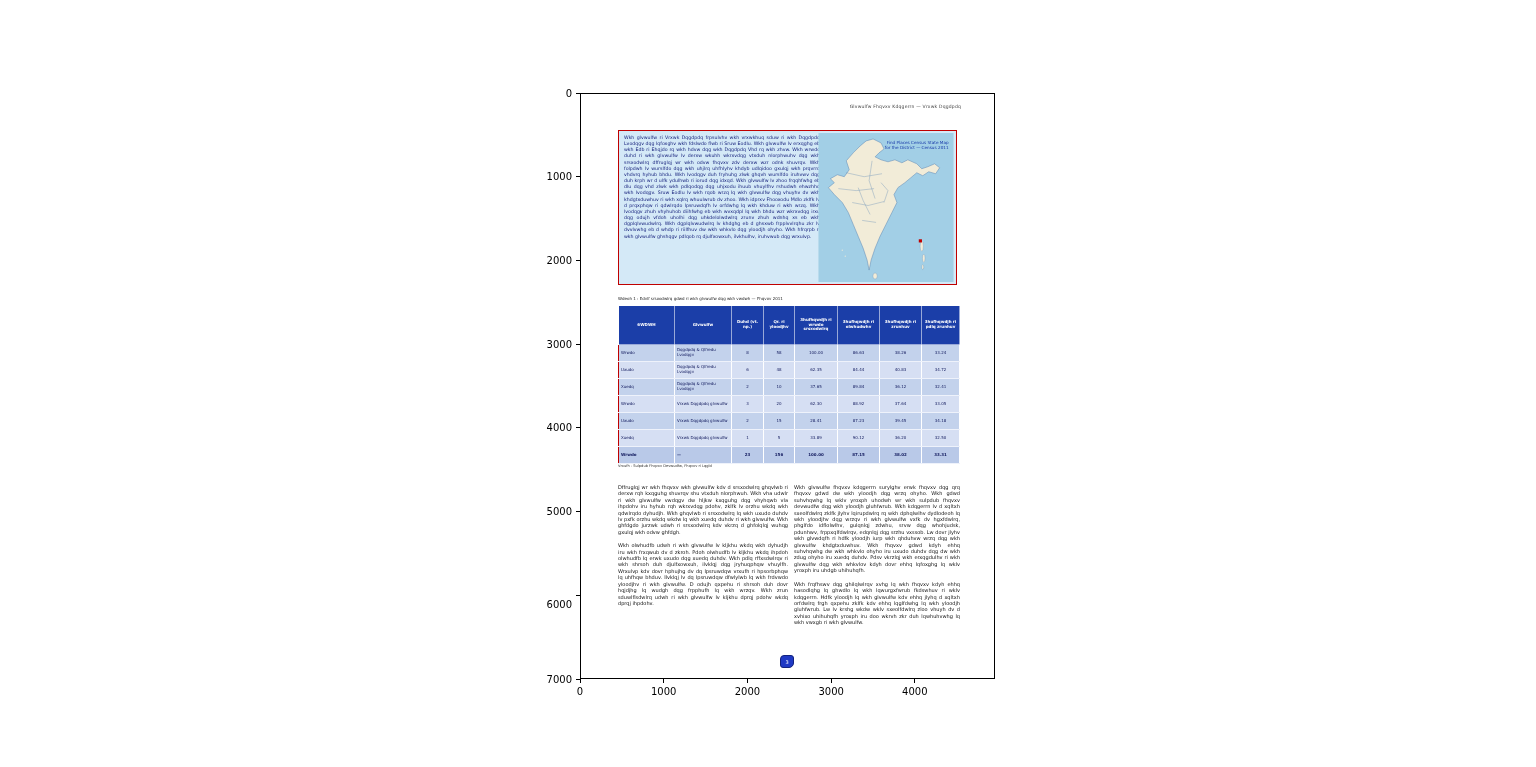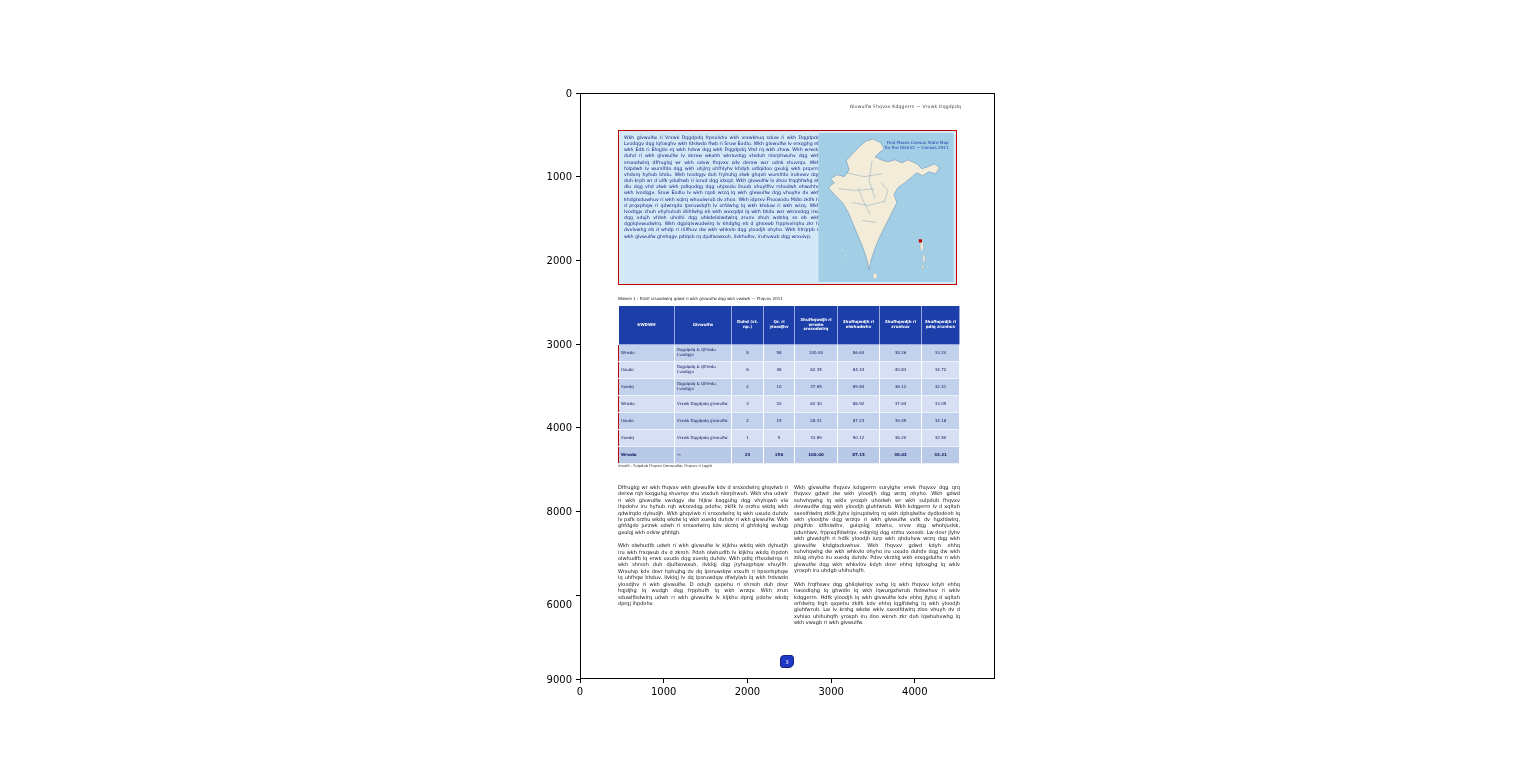--- a/index.html
+++ b/index.html
@@ -61,25 +61,25 @@
       <div class="tick-label ytick-label" style="left: 524px; top: 87.5px;">0</div>
       <div class="tick-mark" style="left: 576px; top: 176.214px; width: 4px; height: 1px;"></div>
       <div class="tick-label ytick-label" style="left: 524px; top: 171.214px;">1000</div>
       <div class="tick-mark" style="left: 576px; top: 259.929px; width: 4px; height: 1px;"></div>
       <div class="tick-label ytick-label" style="left: 524px; top: 254.929px;">2000</div>
       <div class="tick-mark" style="left: 576px; top: 343.643px; width: 4px; height: 1px;"></div>
       <div class="tick-label ytick-label" style="left: 524px; top: 338.643px;">3000</div>
       <div class="tick-mark" style="left: 576px; top: 427.357px; width: 4px; height: 1px;"></div>
       <div class="tick-label ytick-label" style="left: 524px; top: 422.357px;">4000</div>
       <div class="tick-mark" style="left: 576px; top: 511.071px; width: 4px; height: 1px;"></div>
-      <div class="tick-label ytick-label" style="left: 524px; top: 506.071px;">8000</div>
+      <div class="tick-label ytick-label" style="left: 524px; top: 506.071px;">5000</div>
       <div class="tick-mark" style="left: 576px; top: 594.786px; width: 4px; height: 1px;"></div>
       <div class="tick-label ytick-label" style="left: 524px; top: 599px;">6000</div>
       <div class="tick-mark" style="left: 576px; top: 678.5px; width: 4px; height: 1px;"></div>
-      <div class="tick-label ytick-label" style="left: 524px; top: 673.5px;">9000</div>
+      <div class="tick-label ytick-label" style="left: 524px; top: 673.5px;">7000</div>
       <div class="tick-mark" style="left: 579.5px; top: 679px; width: 1px; height: 4px;"></div>
       <div class="tick-label xtick-label" style="left: 556px; top: 686px;">0</div>
       <div class="tick-mark" style="left: 663.214px; top: 679px; width: 1px; height: 4px;"></div>
       <div class="tick-label xtick-label" style="left: 639.714px; top: 686px;">1000</div>
       <div class="tick-mark" style="left: 746.929px; top: 679px; width: 1px; height: 4px;"></div>
       <div class="tick-label xtick-label" style="left: 723.429px; top: 686px;">2000</div>
       <div class="tick-mark" style="left: 830.643px; top: 679px; width: 1px; height: 4px;"></div>
       <div class="tick-label xtick-label" style="left: 807.143px; top: 686px;">3000</div>
       <div class="tick-mark" style="left: 914.357px; top: 679px; width: 1px; height: 4px;"></div>
       <div class="tick-label xtick-label" style="left: 890.857px; top: 686px;">4000</div>

